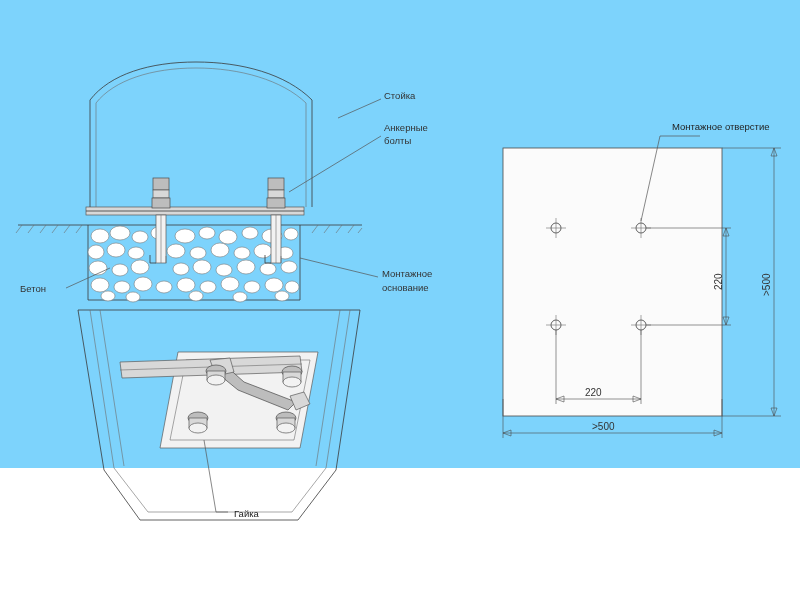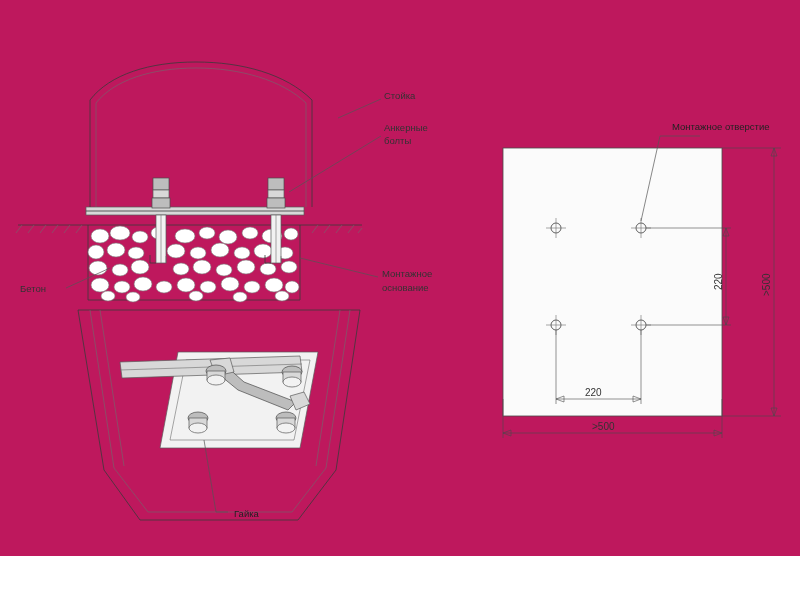--- a/index.html
+++ b/index.html
@@ -9,22 +9,22 @@
   }
   body {
     width: 800px;
     height: 600px;
     font-family: "Liberation Sans", sans-serif;
     overflow: hidden;
   }
   #page {
     position: relative;
     width: 800px;
-    height: 556px;
-    background: #be185d;
+    height: 468px;
+    background: #7dd3fc;
   }
   svg.diagram {
     position: absolute;
     left: 0;
     top: 0;
     width: 800px;
     height: 600px;
   }
   .lbl {
     font-family: "Liberation Sans", sans-serif;

